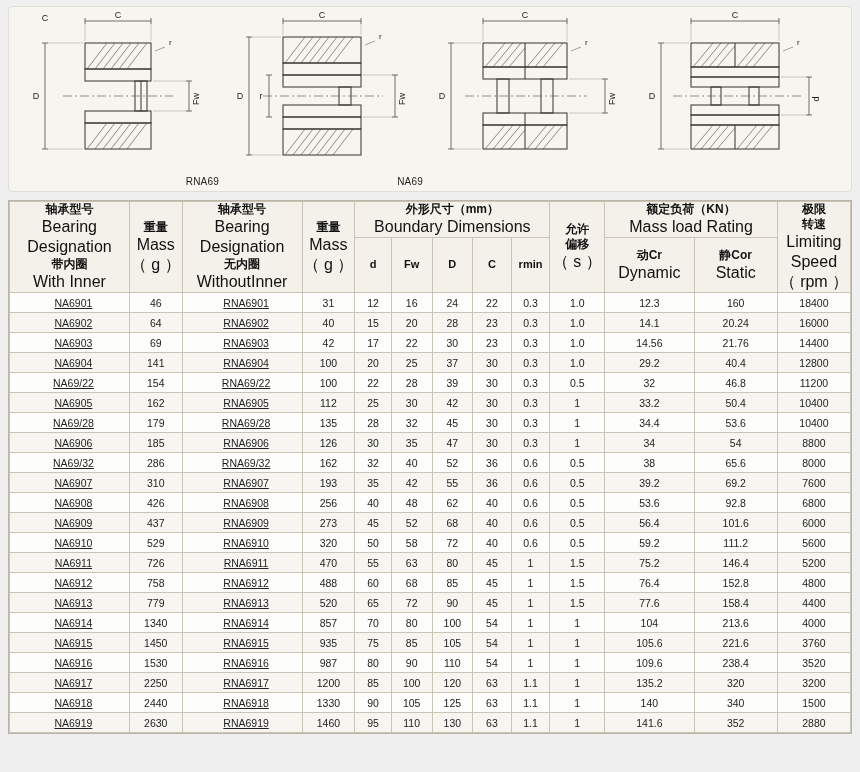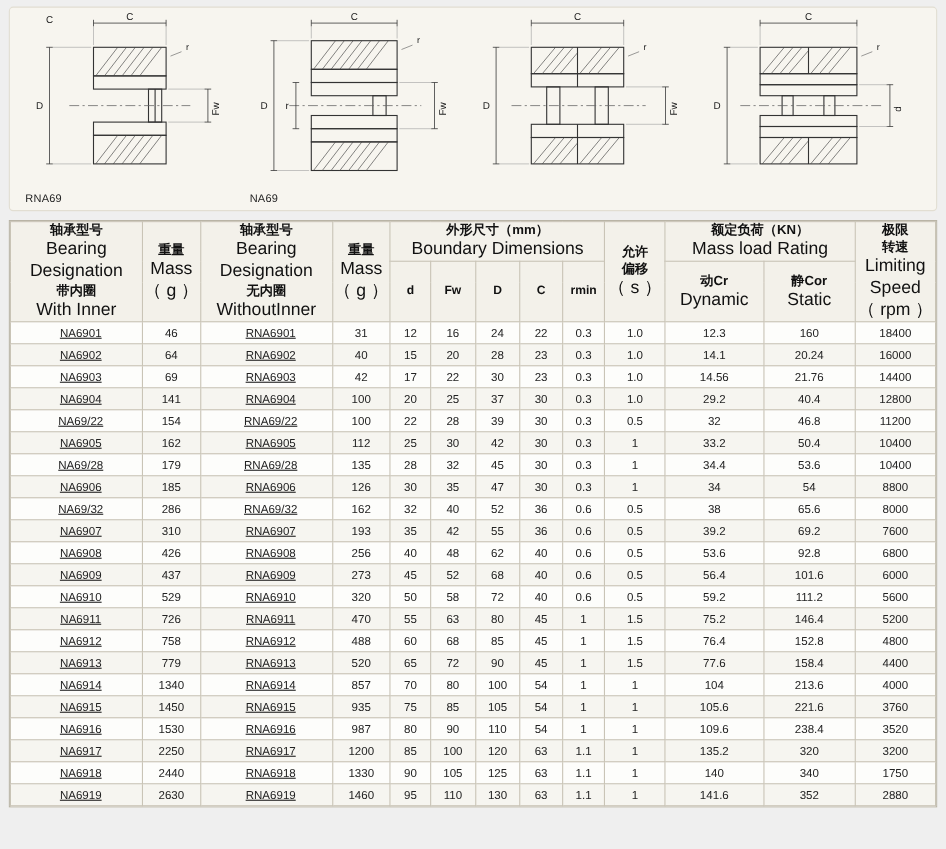--- a/index.html
+++ b/index.html
@@ -13,21 +13,21 @@
   .page{width:860px;height:772px;position:relative;}
 
   
   .diagram-panel{
     position:absolute;left:8px;top:6px;width:844px;height:186px;
     background:#f7f5ef;border:1px solid #e2ded2;border-radius:4px;
     box-sizing:border-box;
   }
   .fig{position:absolute;top:0;height:186px;}
   .fig-caption{
-    position:absolute;bottom:6px;width:100%;text-align:left;
+    position:absolute;bottom:6px;width:100%;text-align:right;
     font-size:10px;color:#222;letter-spacing:.2px;
   }
   .svgwrap{position:absolute;left:0;top:0;}
 
   
   .table-wrap{
     position:absolute;left:8px;top:200px;width:844px;
     background:#fbfaf7;border:1px solid #b9b4a6;
     box-sizing:border-box;
   }
@@ -664,21 +664,21 @@
             <td class="left">RNA6918</td>
             <td>1330</td>
             <td>90</td>
             <td>105</td>
             <td>125</td>
             <td>63</td>
             <td>1.1</td>
             <td>1</td>
             <td>140</td>
             <td>340</td>
-            <td>1750</td>
+            <td>1500</td>
           </tr>
           <tr>
             <td class="left">NA6919</td>
             <td>2630</td>
             <td class="left">RNA6919</td>
             <td>1460</td>
             <td>95</td>
             <td>110</td>
             <td>130</td>
             <td>63</td>

